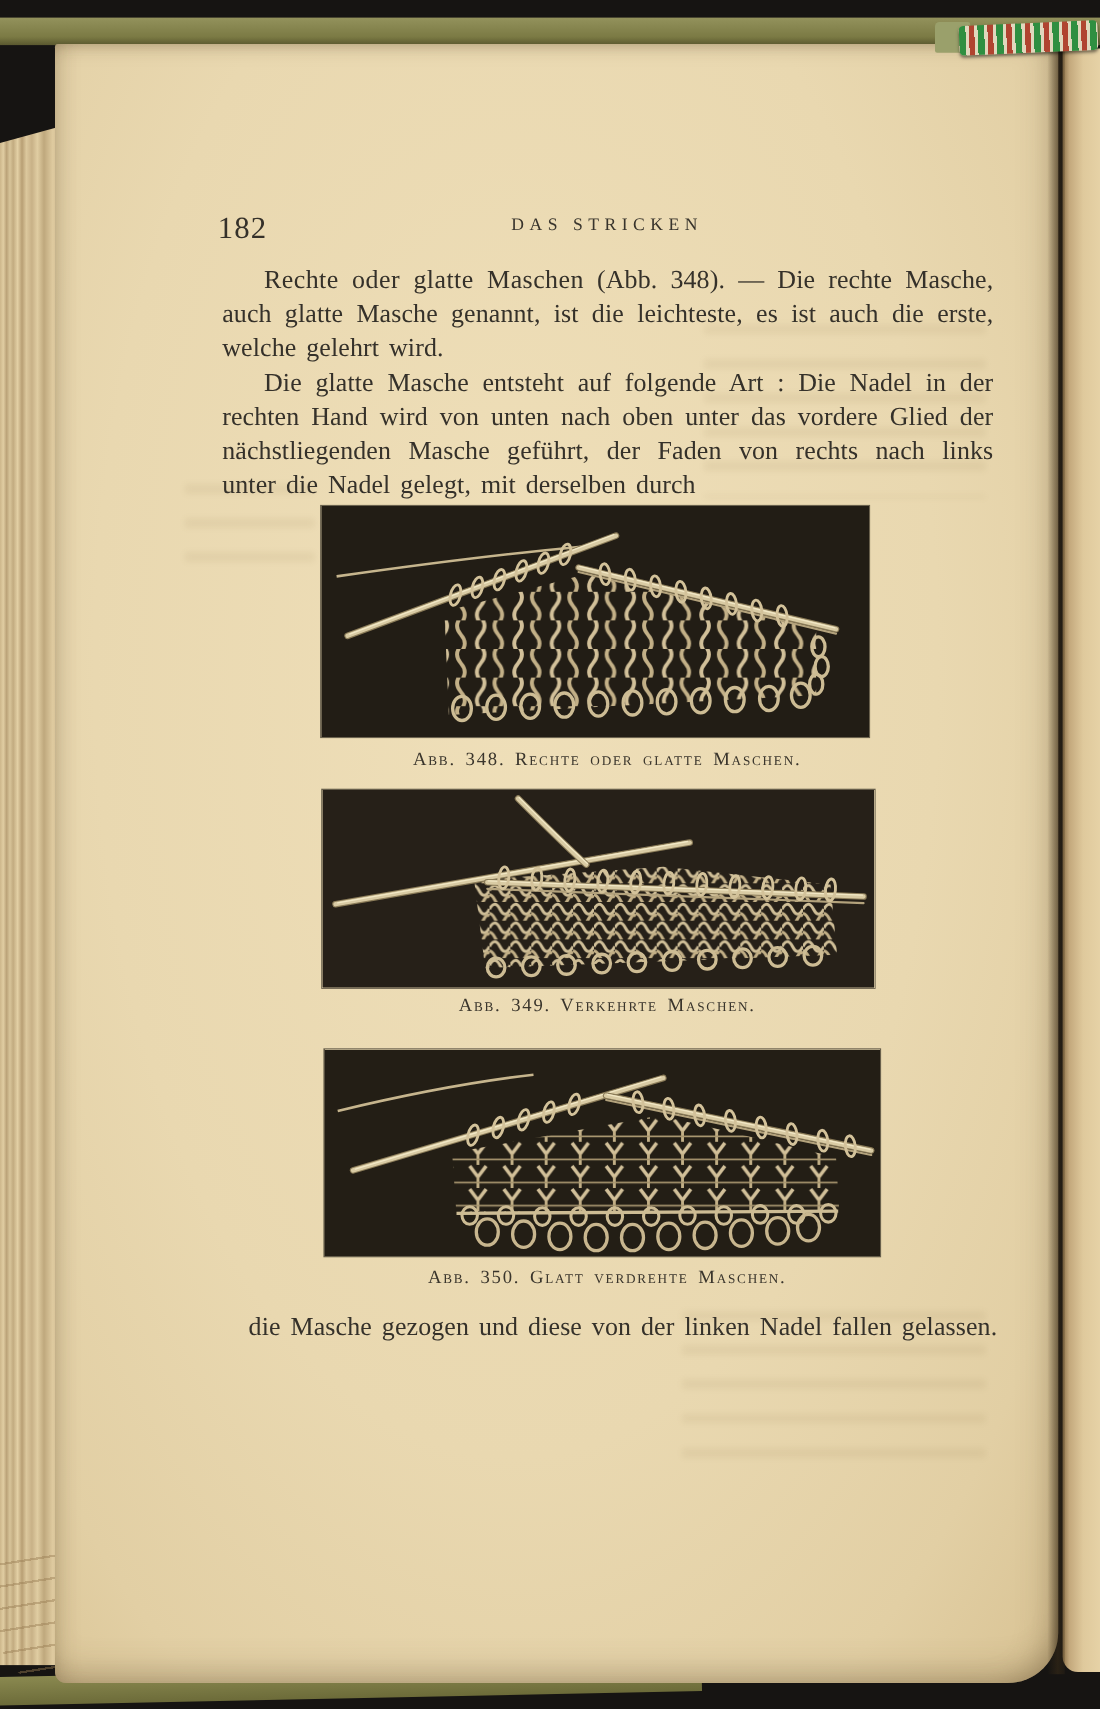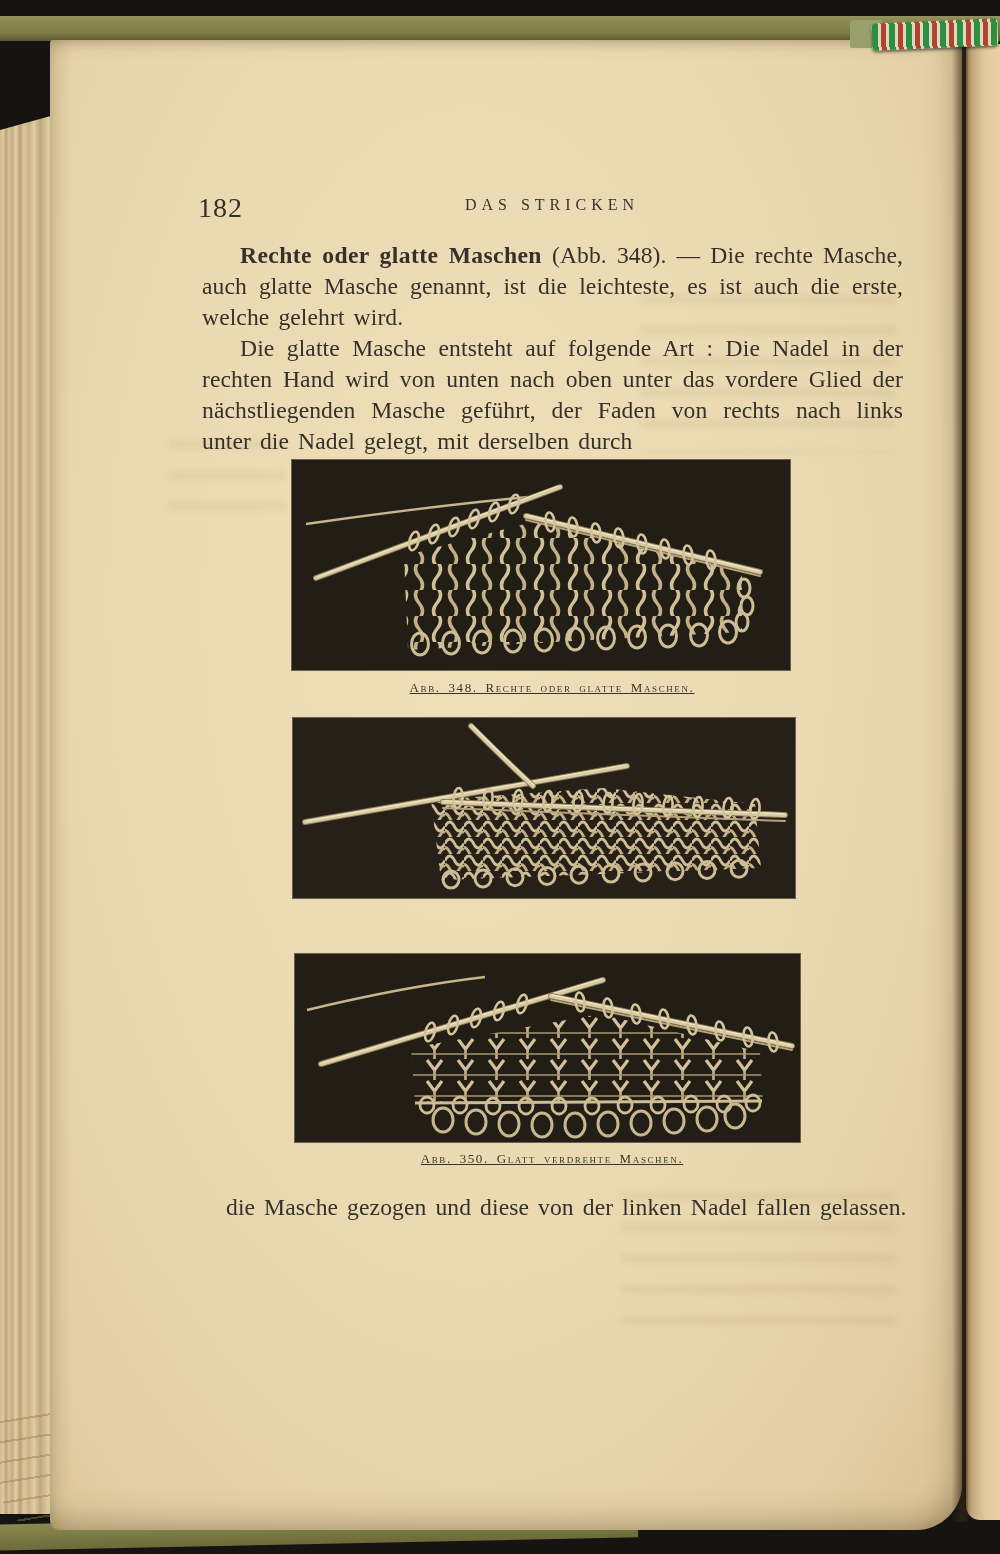--- a/index.html
+++ b/index.html
@@ -42,28 +42,28 @@
   
   .pageno{position:absolute;left:198px;top:192px;z-index:7;font-size:28px;color:#35312a;letter-spacing:1px;}
   .runhead{position:absolute;left:202px;top:196px;width:700px;z-index:7;text-align:center;
      font-size:16px;letter-spacing:5px;color:#38342c;}
   .textblock{position:absolute;left:202px;width:701px;z-index:7;color:#35312a;
      font-size:23.6px;line-height:31px;text-align:justify;word-spacing:3px;letter-spacing:.1px;}
   .tb-top{top:240px;}
   .tb-bottom{top:1192px;margin-left:24px;}
   .textblock p{margin:0;text-indent:38px;}
   .textblock p.noindent{text-indent:0;}
-  .lead{font-weight:700;letter-spacing:.4px;}
+  .lead{font-weight:400;letter-spacing:.4px;}
   .figure{position:absolute;z-index:7;box-shadow:0 0 0 1px rgba(20,16,10,.6);}
   .figure svg{display:block;width:100%;height:100%;}
   .fig1{left:292px;top:460px;width:498px;height:210px;}
   .fig2{left:293px;top:718px;width:502px;height:180px;}
   .fig3{left:295px;top:954px;width:505px;height:188px;}
   .caption{position:absolute;left:202px;width:700px;z-index:7;text-align:center;color:#3a352c;
-     font-size:13px;font-variant:small-caps;letter-spacing:1.6px;word-spacing:3px;text-decoration:underline;}
+     font-size:17px;font-variant:small-caps;letter-spacing:1.6px;word-spacing:3px;}
   .cap1{top:680px;} .cap2{top:904px;} .cap3{top:1151px;}
 </style>
 </head>
 <body>
 
 <div class="photo">
 
   <div class="cover-band-top"></div>
   <div class="cover-band-bottom"></div>
   <div class="fore-edge"></div>
@@ -184,20 +184,21 @@
           <ellipse cx="254" cy="158" rx="8" ry="8.5"></ellipse>
         <ellipse cx="286" cy="156.8" rx="8" ry="8.5"></ellipse>
           <ellipse cx="318" cy="155.6" rx="8" ry="8.5"></ellipse>
         <ellipse cx="350" cy="154.4" rx="8" ry="8.5"></ellipse>
           <ellipse cx="382" cy="153.2" rx="8" ry="8.5"></ellipse>
         <ellipse cx="414" cy="152" rx="8" ry="8.5"></ellipse>
           <ellipse cx="446" cy="150.8" rx="8" ry="8.5"></ellipse>
       </g>
     </svg>
   </div>
+  <div class="caption cap2">Abb. 349. Verkehrte Maschen.</div>
 
   <div class="figure fig3">
     <svg viewBox="0 0 505 188">
       <defs>
         <pattern id="k3" width="31" height="21" patternUnits="userSpaceOnUse">
           <path d="M8,1 L15.5,11 L23,1" fill="none" stroke="#d2c099" stroke-width="3.2"></path>
           <path d="M15.5,11 L15.5,21" stroke="#c3b087" stroke-width="2.6"></path>
           <path d="M0,16 H31" stroke="#a8966f" stroke-width="1.5"></path>
         </pattern>
       </defs>

